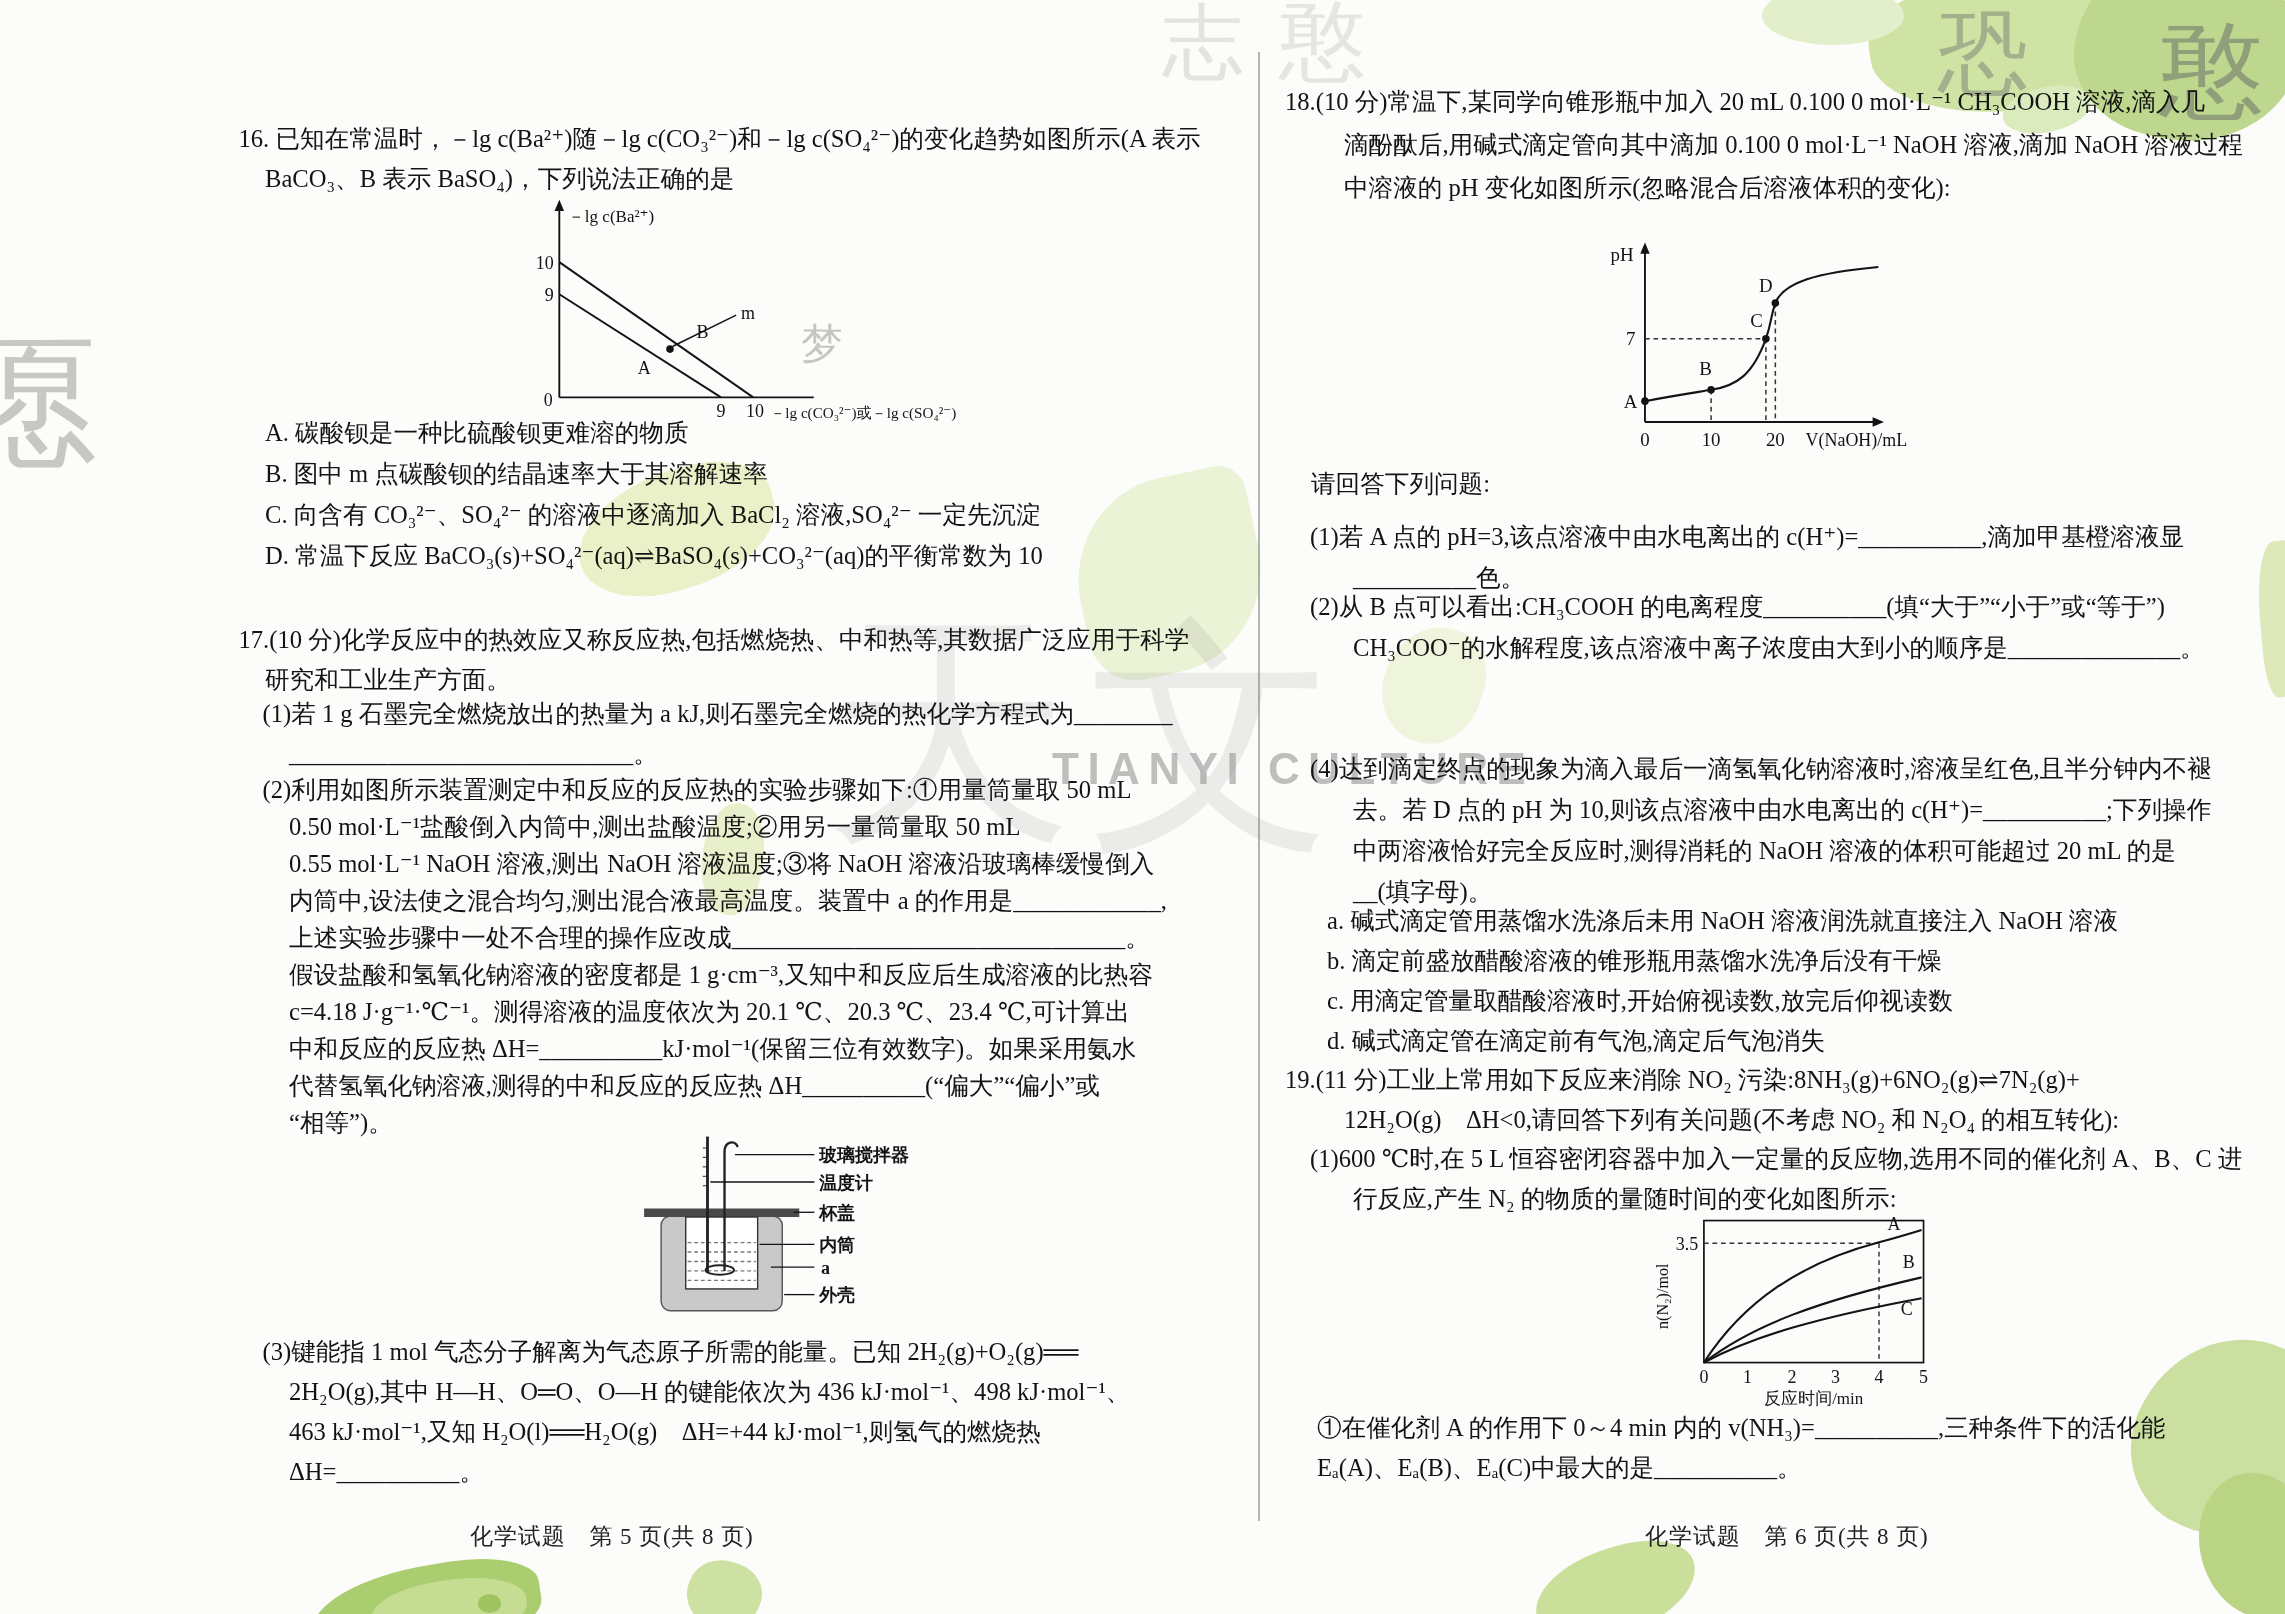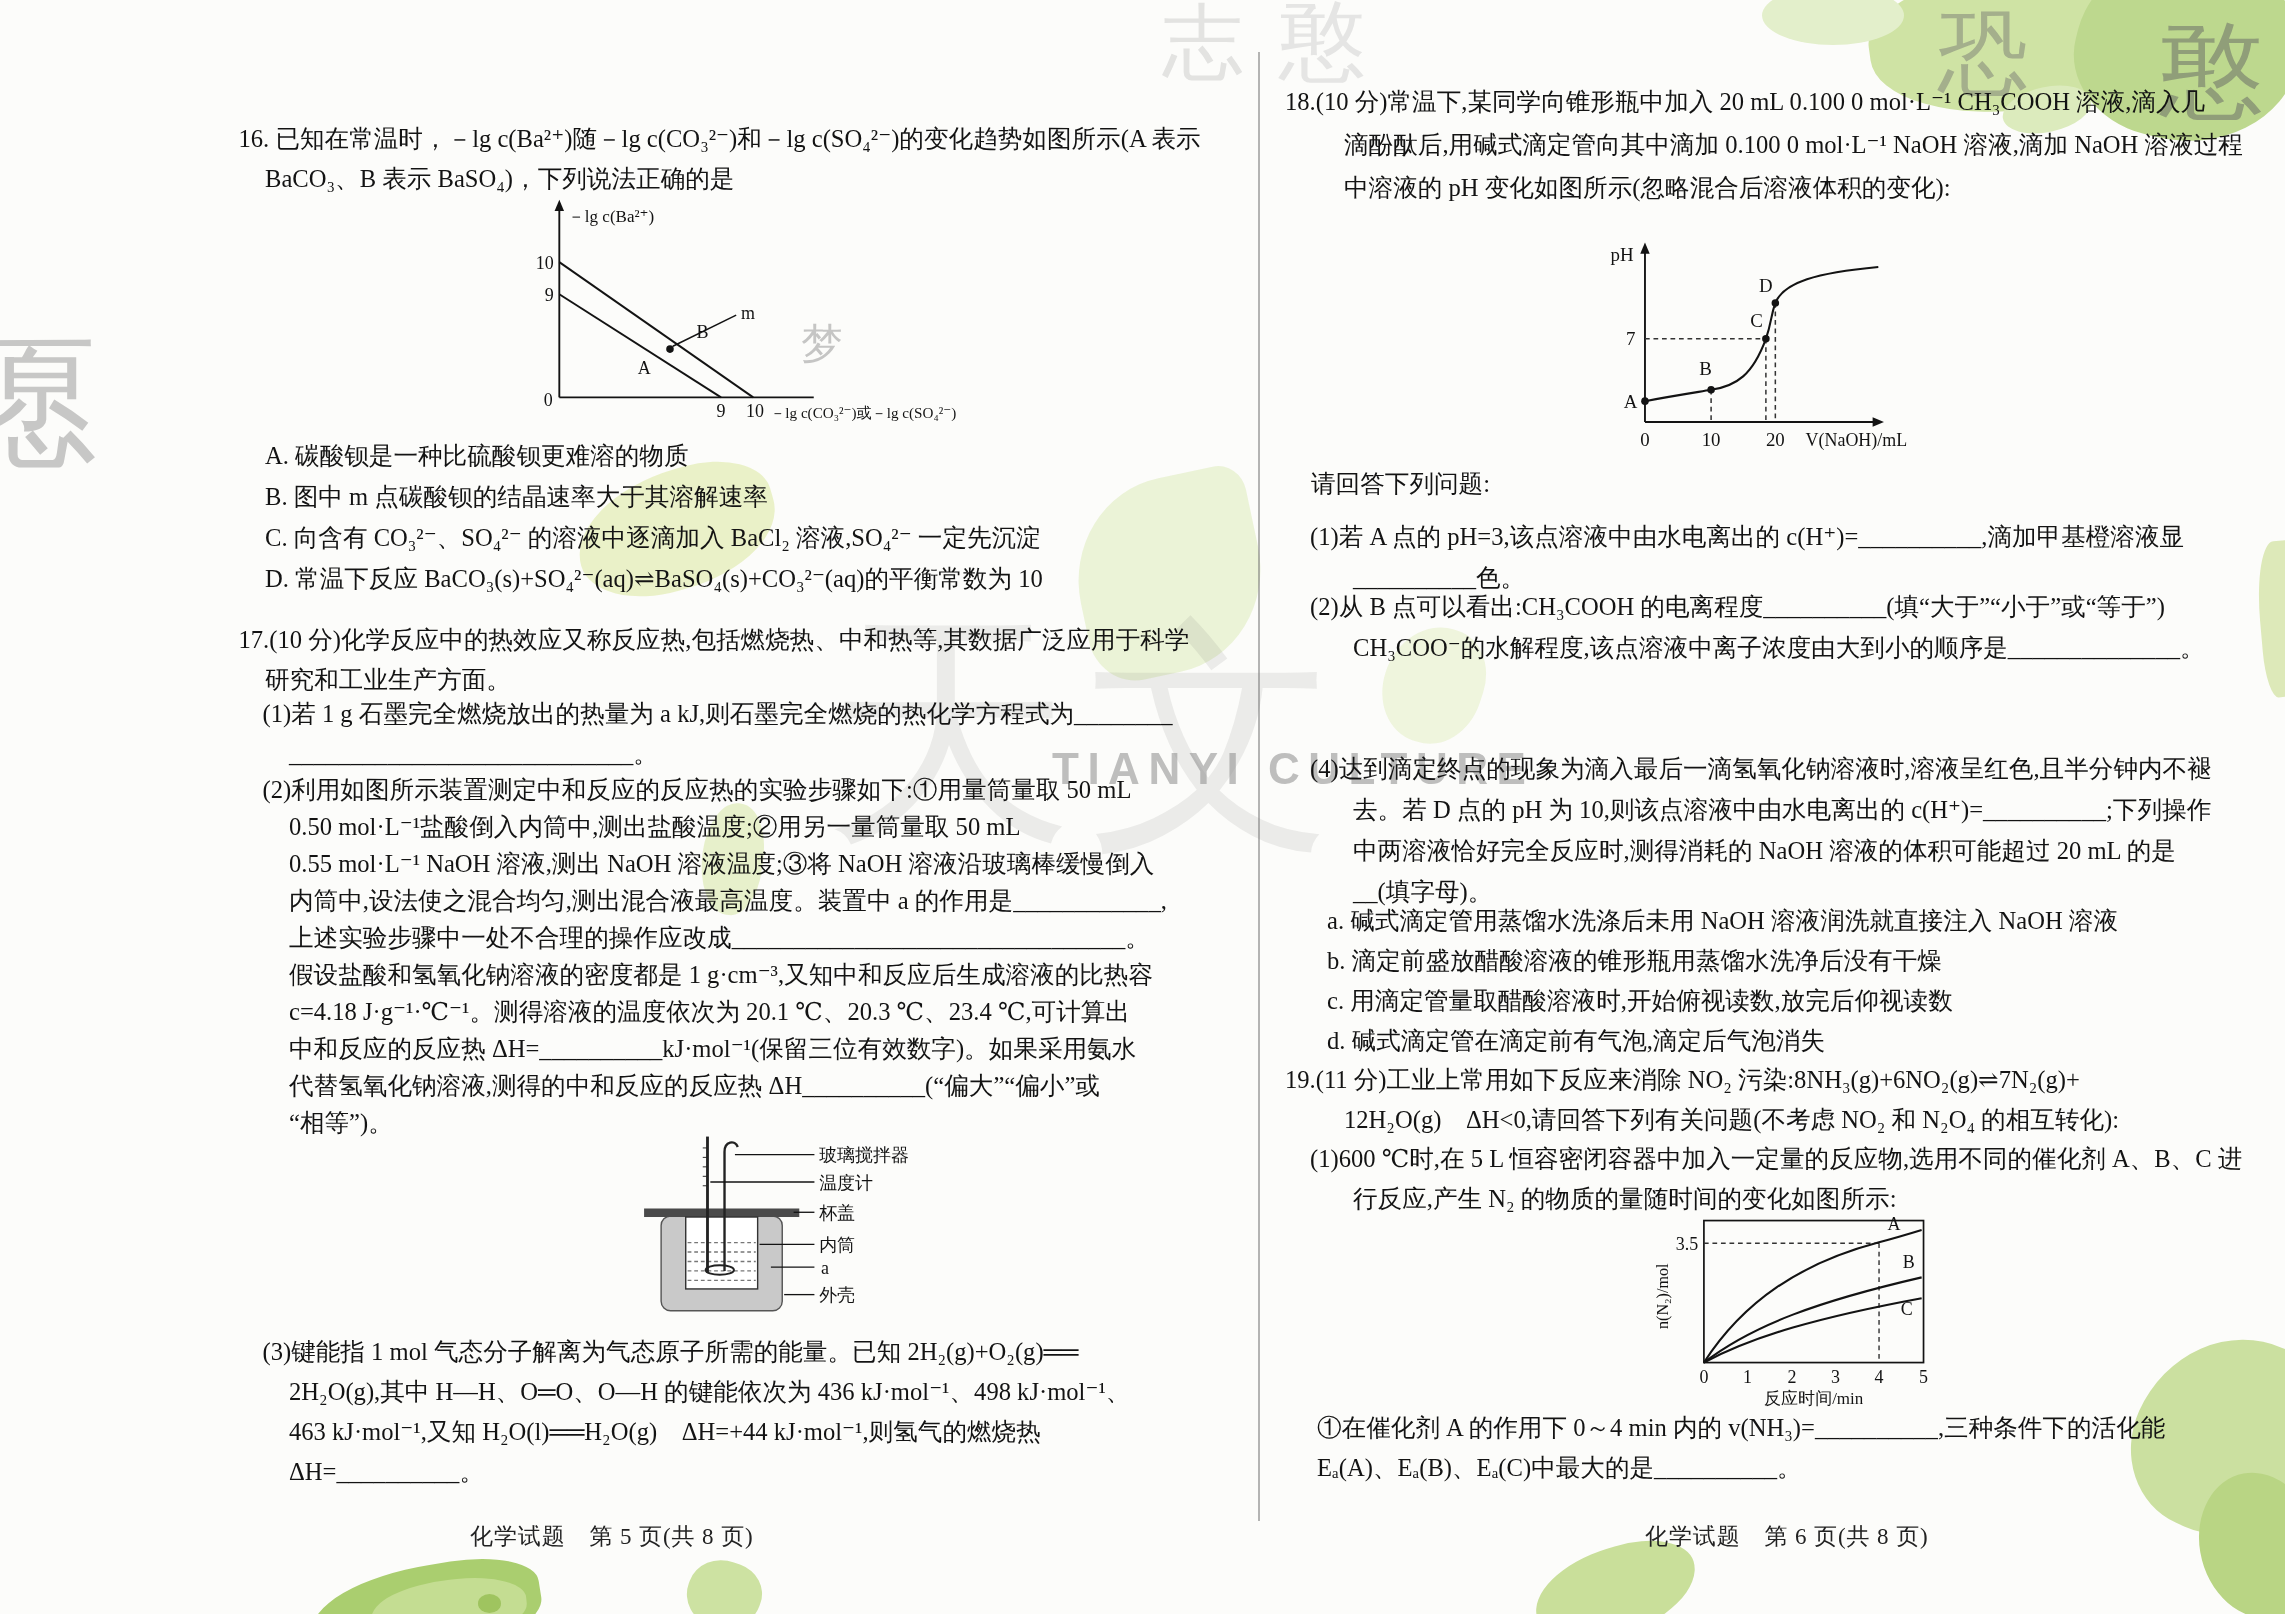--- a/index.html
+++ b/index.html
@@ -79,21 +79,21 @@
       <text x="134" y="190" font-size="19">A</text>
       <circle cx="168" cy="164" r="4" fill="#131313"></circle>
       <line x1="171" y1="161" x2="238" y2="128" stroke="#131313" stroke-width="1.6"></line>
       <text x="243" y="132" font-size="19">m</text>
       <text x="222" y="236" font-size="19" text-anchor="middle">9</text>
       <text x="258" y="236" font-size="19" text-anchor="middle">10</text>
       <text x="274" y="237" font-size="16">－lg c(CO₃²⁻)或－lg c(SO₄²⁻)</text>
     </svg>
   </div>
 
-  <div class="pg" style="left:265px;top:435px;line-height:41px;">
+  <div class="pg" style="left:265px;top:412px;line-height:41px;">
       <div class="ln">A. 碳酸钡是一种比硫酸钡更难溶的物质</div>
       <div class="ln">B. 图中 m 点碳酸钡的结晶速率大于其溶解速率</div>
       <div class="ln">C. 向含有 CO₃²⁻、SO₄²⁻ 的溶液中逐滴加入 BaCl₂ 溶液,SO₄²⁻ 一定先沉淀</div>
       <div class="ln">D. 常温下反应 BaCO₃(s)+SO₄²⁻(aq)⇌BaSO₄(s)+CO₃²⁻(aq)的平衡常数为 10</div>
     </div>
 
 
   <div class="pg hangA" style="left:265px;top:620px;">
       <div class="ln">17.(10 分)化学反应中的热效应又称反应热,包括燃烧热、中和热等,其数据广泛应用于科学</div>
       <div class="ln">研究和工业生产方面。</div>
@@ -108,21 +108,21 @@
       <div class="ln">0.55 mol·L⁻¹ NaOH 溶液,测出 NaOH 溶液温度;③将 NaOH 溶液沿玻璃棒缓慢倒入</div>
       <div class="ln">内筒中,设法使之混合均匀,测出混合液最高温度。装置中 a 的作用是____________,</div>
       <div class="ln">上述实验步骤中一处不合理的操作应改成________________________________。</div>
       <div class="ln">假设盐酸和氢氧化钠溶液的密度都是 1 g·cm⁻³,又知中和反应后生成溶液的比热容</div>
       <div class="ln">c=4.18 J·g⁻¹·℃⁻¹。测得溶液的温度依次为 20.1 ℃、20.3 ℃、23.4 ℃,可计算出</div>
       <div class="ln">中和反应的反应热 ΔH=__________kJ·mol⁻¹(保留三位有效数字)。如果采用氨水</div>
       <div class="ln">代替氢氧化钠溶液,测得的中和反应的反应热 ΔH__________(“偏大”“偏小”或</div>
       <div class="ln">“相等”)。</div>
     </div>
 
-  <div class="pg" style="left:627px;top:1129px;">
+  <div class="pg" style="left:627px;top:1129px;font-weight:bold;">
     <svg width="284" height="194" viewBox="0 0 300 205" style="font-size:26px">
       <rect x="36" y="92" width="128" height="100" rx="10" fill="#c9c9c9" stroke="#555" stroke-width="1.5"></rect>
       <rect x="18" y="84" width="164" height="9" fill="#4a4a4a"></rect>
       <rect x="62" y="93" width="76" height="76" fill="#ffffff" stroke="#333" stroke-width="1.5"></rect>
       <g stroke="#777" stroke-width="1.4" stroke-dasharray="4,3">
         <line x1="64" y1="120" x2="136" y2="120"></line>
         <line x1="64" y1="130" x2="136" y2="130"></line>
         <line x1="64" y1="140" x2="136" y2="140"></line>
         <line x1="64" y1="150" x2="136" y2="150"></line>
         <line x1="64" y1="160" x2="136" y2="160"></line>

